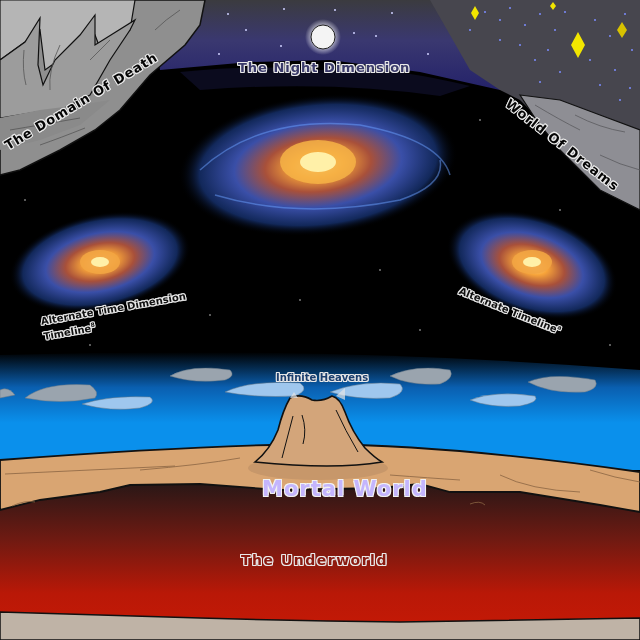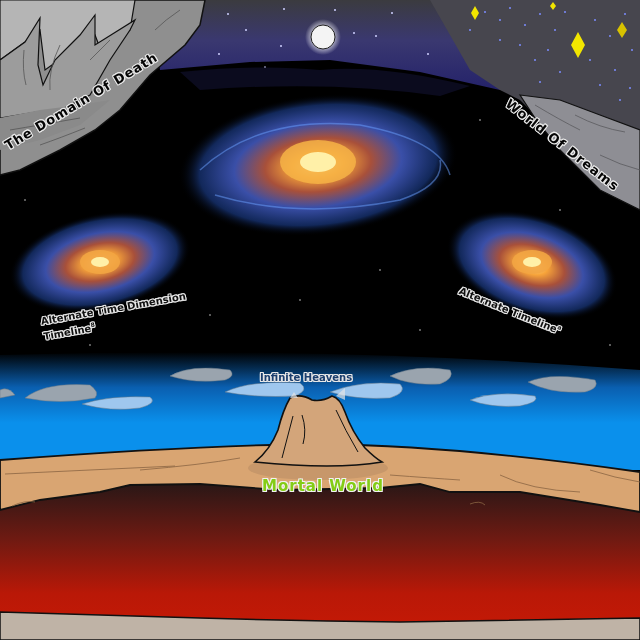--- a/index.html
+++ b/index.html
@@ -13,22 +13,22 @@
       -1px -1px 0 #e8e8e8, 1px -1px 0 #e8e8e8, -1px 1px 0 #e8e8e8, 1px 1px 0 #e8e8e8,
       0 -1px 0 #e8e8e8, 0 1px 0 #e8e8e8, -1px 0 0 #e8e8e8, 1px 0 0 #e8e8e8;
   }
   .lbl-night { left: 238px; top: 60px; font-size: 13px; color: #3b3b6a; }
   .lbl-death { left: 2px; top: 140px; font-size: 13px; transform-origin: left top; transform: rotate(-31deg); color: #050505; }
   .lbl-dreams { left: 512px; top: 96px; font-size: 13px; transform-origin: left top; transform: rotate(38deg); color: #050505; }
   .lbl-universe { left: 255px; top: 249px; font-size: 12px; letter-spacing: 2px; color: #050505; }
   .lbl-alt-time { left: 40px; top: 316px; font-size: 10px; transform-origin: left top; transform: rotate(-10deg); color: #111; line-height: 12px; letter-spacing: 0; }
   .lbl-alt-time .sup, .lbl-alt-tl .sup { font-size: 6px; vertical-align: super; }
   .lbl-alt-tl { left: 462px; top: 284px; font-size: 10px; transform-origin: left top; transform: rotate(22deg); color: #111; letter-spacing: 0; }
-  .lbl-heavens { left: 260px; top: 372px; font-size: 10px; color: #1b3e6e; letter-spacing: 0; }
-  .lbl-mortal { left: 262px; top: 477px; font-size: 15px; color: #84cc16; text-shadow: -1px -1px 0 #f2f2f2, 1px -1px 0 #f2f2f2, -1px 1px 0 #f2f2f2, 1px 1px 0 #f2f2f2; }
+  .lbl-heavens { left: 276px; top: 372px; font-size: 10px; color: #1b3e6e; letter-spacing: 0; }
+  .lbl-mortal { left: 262px; top: 477px; font-size: 21px; color: #c4b5fd; text-shadow: -1px -1px 0 #f2f2f2, 1px -1px 0 #f2f2f2, -1px 1px 0 #f2f2f2, 1px 1px 0 #f2f2f2; }
   .lbl-under { left: 241px; top: 552px; font-size: 14px; color: #8a1a10; letter-spacing: 1.5px; }
 </style>
 </head>
 <body>
 
 <div class="canvas">
   <svg class="scene" viewBox="0 0 640 640">
     <defs>
       <radialGradient id="gal-core" cx="50%" cy="50%" r="50%">
         <stop offset="0%" stop-color="#fff2b0"></stop>
@@ -210,24 +210,26 @@
       <g stroke="#111" stroke-width="1" fill="none">
         <path d="M293,416 Q288,435 282,458"></path>
           <path d="M302,415 Q307,430 303,444"></path>
           <path d="M336,410 Q345,430 358,452"></path>
       </g>
       <path d="M290,398 L294,392 L298,398 Z" fill="#e6e6e6" opacity="0.7"></path>
       <path d="M336,396 L345,388 L345,400 Z" fill="#e6e6e6" opacity="0.7"></path>
     </g>
   </svg>
 
+  <div class="label lbl-night">The Night Dimension</div>
   <div class="label lbl-death">The Domain Of Death</div>
   <div class="label lbl-dreams">World Of Dreams</div>
   <div class="label lbl-alt-time">
     <span>Alternate Time Dimension</span><br>
     <span>Timeline</span><span class="sup">8</span>
   </div>
   <div class="label lbl-alt-tl">
     <span>Alternate Timeline</span><span class="sup">a</span>
   </div>
   <div class="label lbl-heavens">Infinite Heavens</div>
   <div class="label lbl-mortal">Mortal World</div>
+  <div class="label lbl-under">The Underworld</div>
 </div>
 
 </body></html>

